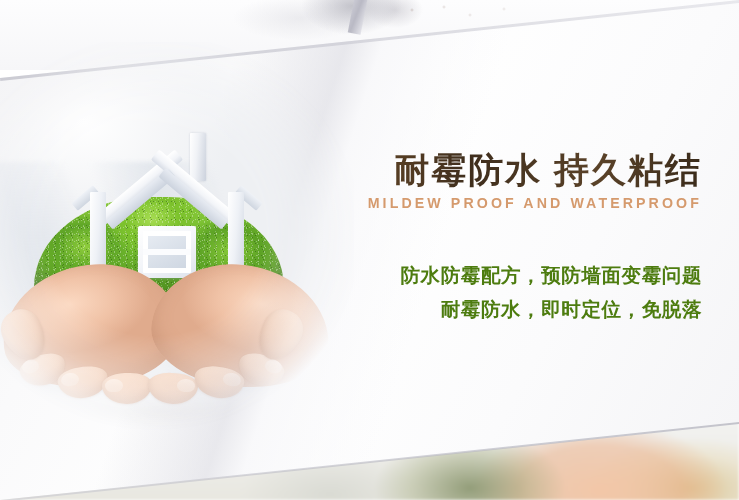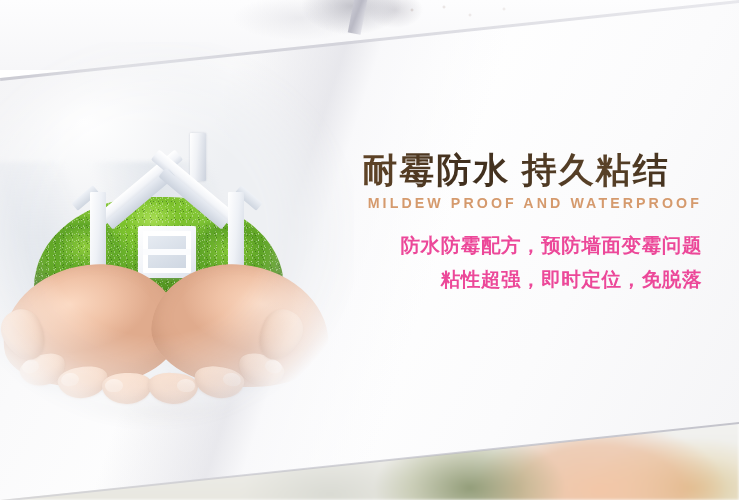--- a/index.html
+++ b/index.html
@@ -221,36 +221,35 @@
     font-size:35px;
     line-height:1.12;
     letter-spacing:2px;
     font-weight:700;
     color:#4a3622;
     background:linear-gradient(92deg,#6a4b2a 0%,#3f2e1d 38%,#5a4228 72%,#3a2b1b 100%);
     -webkit-background-clip:text;
     background-clip:text;
     -webkit-text-fill-color:transparent;
     white-space:nowrap;
-    text-align:center;
   }
   .subline{
     margin:6px 0 12px 0;
     font-size:14.2px;
     letter-spacing:3.1px;
     font-weight:600;
     color:#d59a6d;
     white-space:nowrap;
   }
   .body{
-    margin:18px 0 0 0;
+    margin:48px 0 0 0;
     font-size:19.5px;
     line-height:1.72;
     letter-spacing:.6px;
-    color:#ec4899;
+    color:#4d7c0f;
     font-weight:700;
   }
   .body span{display:block;}
 </style>
 </head>
 <body>
 
 <div class="banner">
 
   <div class="bg-top">
@@ -315,17 +314,17 @@
       <div class="finger" style="left:2px;top:62px;width:40px;height:52px;transform:rotate(-28deg);"></div>
       <div class="finger" style="left:258px;top:62px;width:40px;height:52px;transform:rotate(28deg);"></div>
     </div>
   </div>
 
   <div class="copy">
     <h1 class="headline">耐霉防水 持久粘结</h1>
     <p class="subline">MILDEW PROOF AND WATERPROOF</p>
     <div class="body">
       <span>防水防霉配方，预防墙面变霉问题</span>
-      <span>粘性超强，即时定位，免脱落</span>
+      <span>耐霉防水，即时定位，免脱落</span>
     </div>
   </div>
 
 </div>
 
 </body></html>

